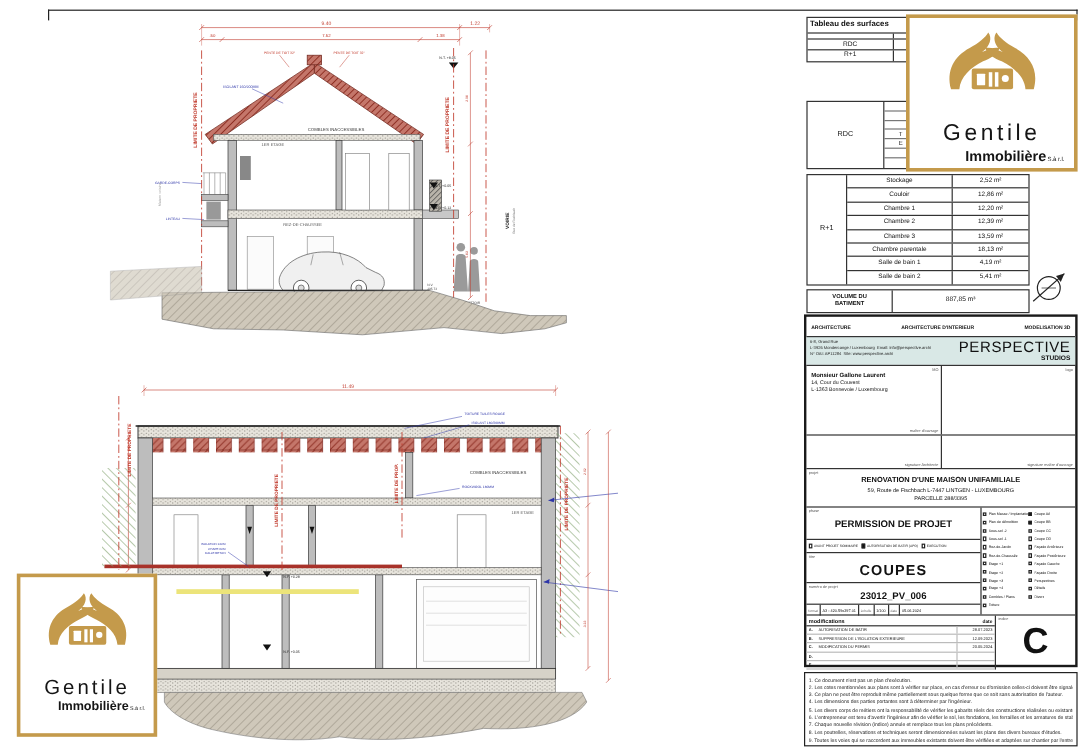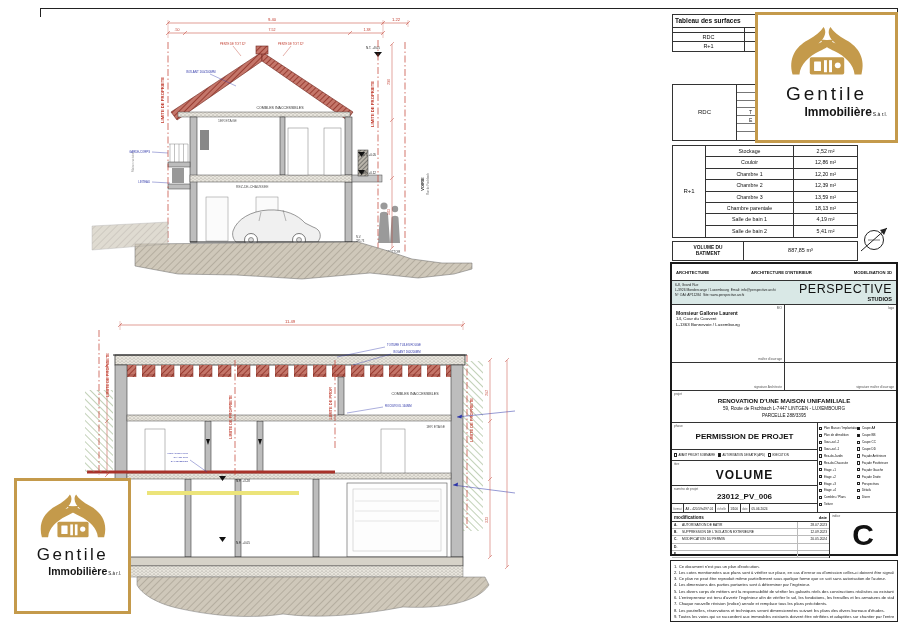--- a/index.html
+++ b/index.html
@@ -30,21 +30,21 @@
   .t3row:last-child{border-bottom:none;}
   .t3name{flex:1;text-align:center;}
   .t3val{width:64px;border-left:1px solid #333;text-align:center;box-sizing:border-box;}
   .vol{display:flex;}
   .vol-l{width:71px;border-right:1px solid #333;text-align:center;font-size:4.8px;font-weight:bold;padding-top:3px;line-height:5.6px;box-sizing:border-box;}
   .vol-v{flex:1;text-align:center;font-size:5.5px;line-height:17px;}
 
   
   .logo-box{position:absolute;background:#fff;border:3px solid #c49a4b;z-index:6;
             display:flex;flex-direction:column;align-items:center;box-sizing:border-box;}
-  .gl-name{color:#151515;letter-spacing:3px;margin-top:0;}
+  .gl-name{color:#151515;letter-spacing:3px;margin-top:18px;}
   .gl-sub{align-self:flex-end;font-weight:bold;color:#151515;}
   .gl-suffix{font-weight:normal;margin-left:1px;}
 
   
   .tb{position:absolute;border:2px solid #1a1a1a;background:#fff;box-sizing:border-box;}
   .tbrow{position:relative;border-top:1px solid #333;box-sizing:border-box;}
   .tbrow.first{border-top:none;}
   .disciplines{height:16px;display:flex;justify-content:space-between;align-items:center;padding:0 4px;font-size:4.2px;font-weight:bold;}
   .teal{height:24px;background:#d9e8e6;display:flex;box-sizing:border-box;}
   .firm-info{font-size:3.4px;line-height:4.8px;padding:2px 0 0 3px;color:#222;}
@@ -540,21 +540,21 @@
               <span class="cb filled"></span>
               <span class="chk-lbl">AUTORISATION DE BATIR (APD)</span>
             </span>
             <span class="chk-item">
               <span class="cb"></span>
               <span class="chk-lbl">EXECUTION</span>
             </span>
           </div>
         <div class="titre-box">
           <span class="corner tl">titre</span>
-          <div class="titre-val">VOLUME</div>
+          <div class="titre-val">COUPES</div>
         </div>
         <div class="num-box">
           <span class="corner tl">numéro de projet</span>
           <div class="num-val">23012_PV_006</div>
         </div>
         <div class="meta">
           <span class="ml">format</span>
             <span class="mv">A3 - 420.59x297.01</span>
           <span class="ml">échelle</span>
             <span class="mv">1/100</span>

